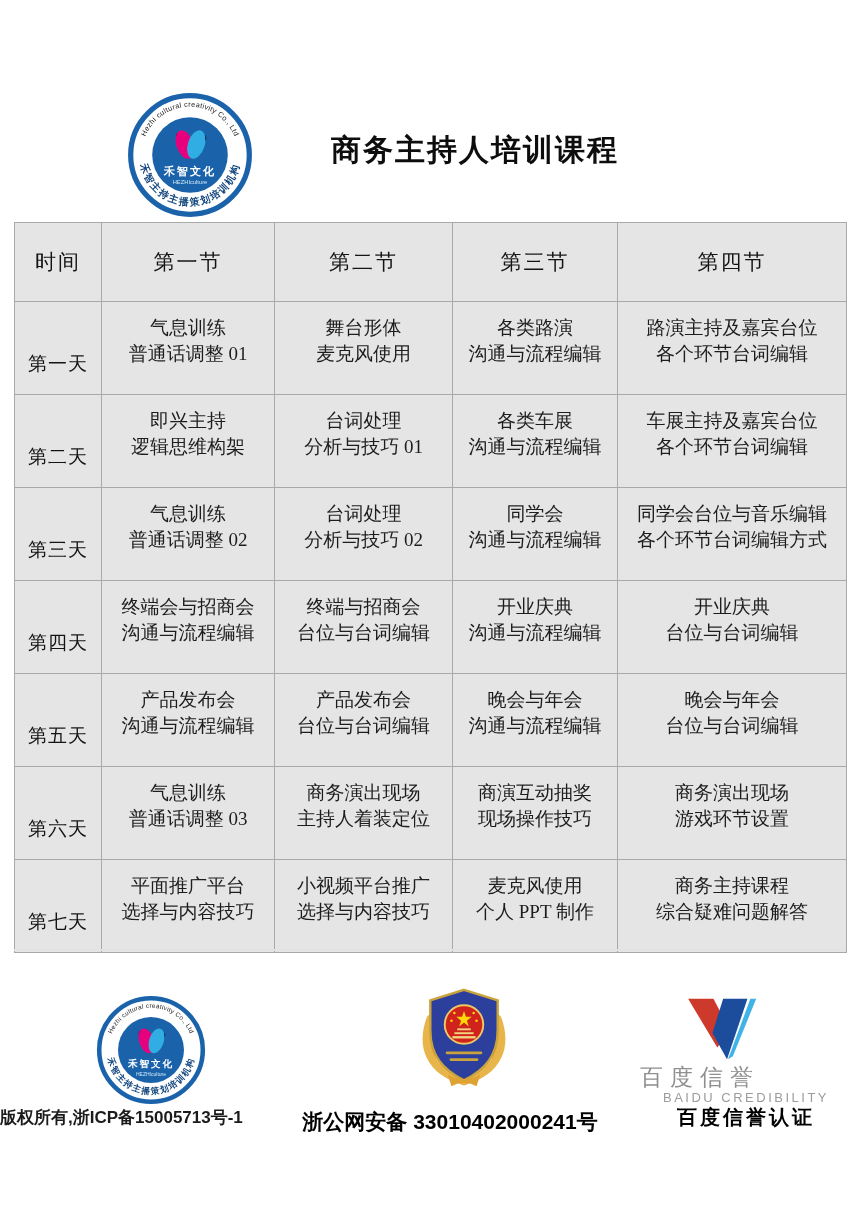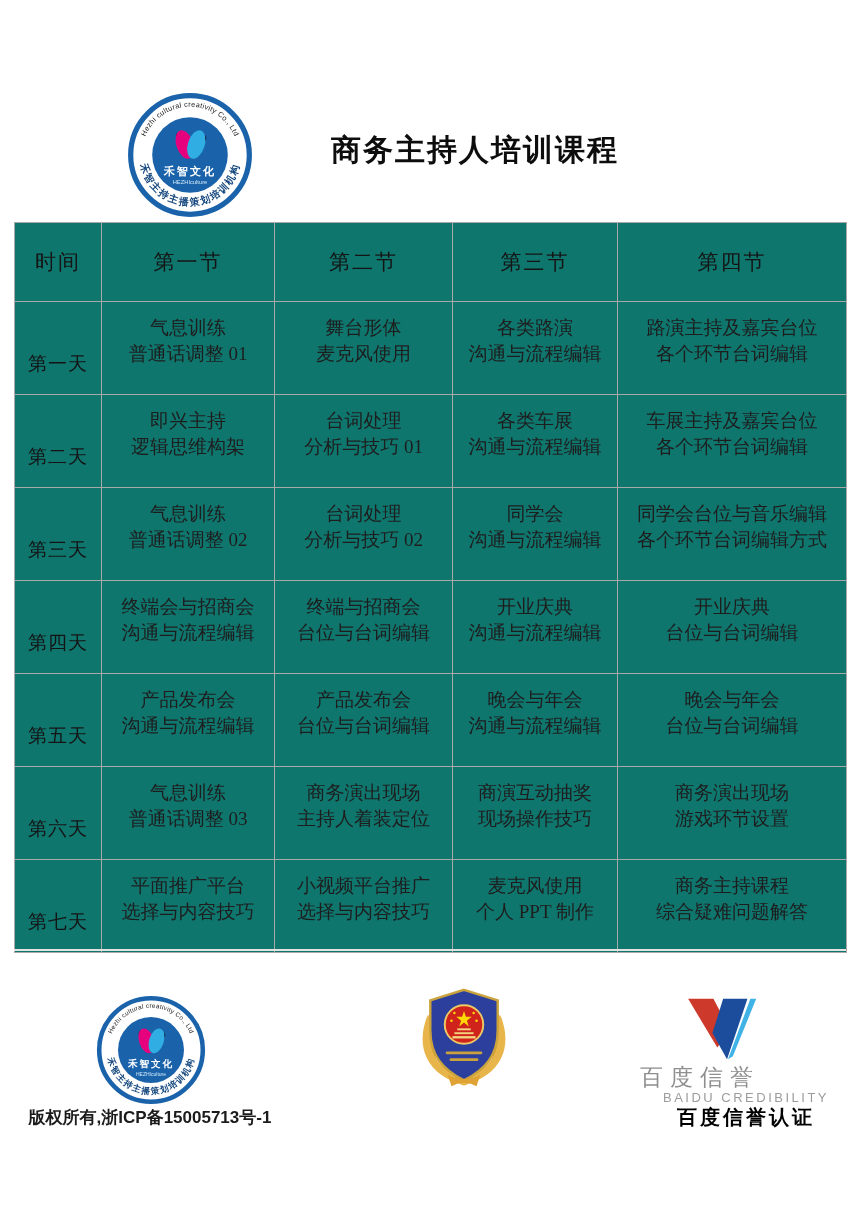--- a/index.html
+++ b/index.html
@@ -10,35 +10,35 @@
   .hezhi-logo{position:absolute;}
   .logo-header{left:127px;top:92px;width:126px;height:126px;}
   .logo-footer{left:96px;top:995px;width:110px;height:110px;}
   .page-title{position:absolute;left:331px;top:130px;margin:0;
       font-family:"Liberation Sans","DejaVu Sans",sans-serif;
       font-weight:bold;font-size:30px;letter-spacing:2px;color:#0d0d0d;}
 
   
   .schedule{position:absolute;left:14px;top:222px;width:832px;
       border-collapse:collapse;table-layout:fixed;}
-  .schedule th,.schedule td{border:1px solid #a9a9a9;background:#0f766e;padding:0;}
+  .schedule th,.schedule td{border:1px solid #a9a9a9;background:#e5e5e5;padding:0;}
   .schedule thead th{height:78px;font-weight:normal;font-size:21px;letter-spacing:2px;
       text-align:center;vertical-align:middle;color:#141414;}
   .schedule tbody tr{height:92px;}
   td.day-cell{text-align:center;vertical-align:bottom;padding-bottom:17px;
       font-size:19px;color:#141414;letter-spacing:1px;}
   td.course-cell{vertical-align:top;}
   .cell-inner{display:flex;flex-direction:column;justify-content:flex-start;
       height:92px;box-sizing:border-box;padding:13px 2px 14px 2px;
       text-align:center;font-size:19px;color:#1d1d1d;}
   .table-underline{position:absolute;left:14px;top:949px;width:832px;height:2px;
       background:#e3e3e3;}
 
   
-  .icp-text{position:absolute;left:0;top:1106px;width:300px;text-align:center;
+  .icp-text{position:absolute;left:0;top:1106px;width:300px;text-align:left;
       font-family:"Liberation Sans","DejaVu Sans",sans-serif;
       font-weight:600;font-size:17px;color:#1b1b1b;}
   .police-badge{position:absolute;left:410px;top:986px;width:108px;height:104px;}
   .police-text{position:absolute;left:290px;top:1108px;width:320px;text-align:center;
       font-family:"Liberation Sans","DejaVu Sans",sans-serif;
       font-weight:bold;font-size:21px;color:#000;}
   .baidu-logo{position:absolute;left:682px;top:994px;width:92px;height:70px;}
   .baidu-name{position:absolute;left:640px;top:1062px;width:212px;text-align:left;
       font-family:"Liberation Sans","DejaVu Sans",sans-serif;
       font-size:23px;letter-spacing:7px;color:#8f8f8f;}
@@ -326,20 +326,21 @@
     <circle cx="65" cy="28" r="1.3" fill="#ffd900"></circle>
     <circle cx="42" cy="36" r="1.3" fill="#ffd900"></circle>
     <circle cx="68" cy="36" r="1.3" fill="#ffd900"></circle>
     <rect x="48" y="44" width="14" height="2" fill="#f2d27c"></rect>
     <rect x="45" y="48" width="20" height="2" fill="#f2d27c"></rect>
     <rect x="43" y="52" width="24" height="2.5" fill="#f2d27c"></rect>
     <rect x="36" y="68" width="38" height="3" rx="1.5" fill="#caa33c"></rect>
     <rect x="40" y="75" width="30" height="3" rx="1.5" fill="#caa33c"></rect>
     <path d="M38,92 Q55,101 72,92 L68,104 Q55,97 42,104 Z" fill="#dfa235"></path>
   </svg>
+  <div class="police-text">浙公网安备 33010402000241号</div>
 
   <svg class="baidu-logo" viewBox="0 0 92 72">
     <polygon points="5,5 31,5 48,37 35,55" fill="#cd3a2c"></polygon>
     <polygon points="41,5 66,5 45,67 30,40" fill="#1c4c9c"></polygon>
     <polygon points="69,5 75,5 51,64 46,67" fill="#3fb3e6"></polygon>
   </svg>
   <div class="baidu-name">百度信誉</div>
   <div class="baidu-sub">BAIDU CREDIBILITY</div>
   <div class="baidu-cert">百度信誉认证</div>
 

